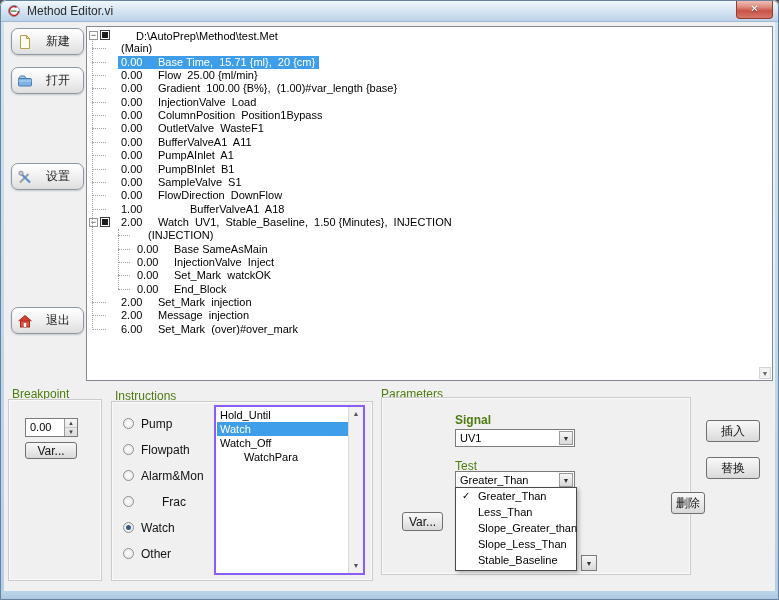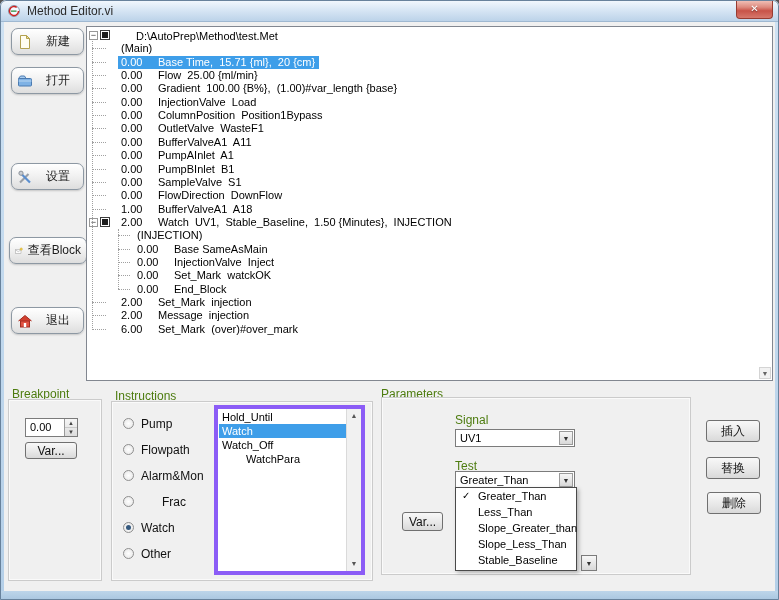--- a/index.html
+++ b/index.html
@@ -52,21 +52,21 @@
   .spin{position:absolute;left:25px;top:418px;width:53px;height:19px;background:#fff;border:1px solid #7b7b7b;box-sizing:border-box;font-size:11px;}
   .spin .val{position:absolute;left:4px;top:2px;}
   .spin .col{position:absolute;right:0;top:0;bottom:0;width:12px;border-left:1px solid #9a9a9a;background:linear-gradient(#f6f6f6,#dcdcdc);}
   .spin .up,.spin .dn{position:absolute;left:0;width:100%;height:50%;font-size:6px;text-align:center;color:#444;line-height:8px;}
   .spin .dn{bottom:0;border-top:1px solid #c9c9c9;}
   
   .radio-row{position:absolute;left:119px;display:flex;align-items:center;gap:7px;font-size:12px;height:13px;color:#111;}
   .radio{width:11px;height:11px;border-radius:50%;border:1px solid #8f8f8f;background:radial-gradient(#ffffff,#e4e4e4);box-sizing:border-box;position:relative;flex:0 0 auto;}
   .radio.on::after{content:"";position:absolute;left:2px;top:2px;width:5px;height:5px;border-radius:50%;background:#35597e;}
   
-  .listbox{position:absolute;left:214px;top:405px;width:151px;height:170px;background:#fff;border:4px solid #8b5cf6;box-sizing:border-box;}
+  .listbox{position:absolute;left:214px;top:405px;width:151px;height:170px;background:#fff;border:2px solid #8b5cf6;box-sizing:border-box;}
   .list-item{position:absolute;left:1px;width:132px;height:14px;font-size:11px;line-height:14px;padding-left:3px;white-space:pre;box-sizing:border-box;}
   .list-item.sel{background:#3e9ee9;color:#fff;}
   .list-scroll{position:absolute;top:0;right:0;width:15px;height:100%;background:#f1f1f1;border-left:1px solid #dadada;box-sizing:border-box;}
   .sarrow{position:absolute;left:0;width:14px;height:14px;font-size:7px;text-align:center;line-height:14px;color:#555;}
   
   .combo{position:absolute;background:#fff;border:1px solid #7b7b7b;box-sizing:border-box;font-size:11px;}
   .combo .val{position:absolute;left:4px;top:2px;white-space:pre;}
   .cbtn{position:absolute;background:linear-gradient(#f7f7f7,#d9d9d9);border:1px solid #7b7b7b;
     font-size:7px;text-align:center;color:#333;box-sizing:border-box;}
   .combo .cbtn{right:1px;top:1px;bottom:1px;width:14px;border:1px solid #9a9a9a;line-height:14px;}
@@ -109,28 +109,20 @@
       <span class="lbl">打开</span>
     </div>
     <div class="side-btn" style="top:141px;">
       <svg width="16" height="16" viewBox="0 0 16 16">
         <path d="M3 13.5L11.5 5" stroke="#9aa0a8" stroke-width="2.2"></path>
         <path d="M13 13.5L4.5 5" stroke="#5b8fd0" stroke-width="2.2"></path>
         <circle cx="4" cy="4.2" r="2.1" fill="#c9ced5" stroke="#8c9299"></circle>
       </svg>
       <span class="lbl">设置</span>
     </div>
-    <div class="side-btn" style="top:215px;left:5px;width:78px;">
-      <svg width="16" height="16" viewBox="0 0 16 16">
-        <rect x="1" y="5.5" width="11.5" height="7.5" fill="#fdfdfd" stroke="#9a9a9a"></rect>
-        <path d="M1 5.5l5.7 4 5.8-4" fill="none" stroke="#9a9a9a"></path>
-        <circle cx="13" cy="4" r="2.4" fill="#f6d34a" stroke="#cfa828"></circle>
-      </svg>
-      <span class="lbl">查看Block</span>
-    </div>
     <div class="side-btn" style="top:285px;">
       <svg width="16" height="16" viewBox="0 0 16 16">
         <path d="M1.5 8l6.5-5.5L14.5 8" fill="#d23f2f" stroke="#a32c20"></path>
         <rect x="3.5" y="8" width="9" height="6" fill="#e05242" stroke="#a32c20"></rect>
         <rect x="6.8" y="10" width="2.4" height="4" fill="#fff"></rect>
       </svg>
       <span class="lbl">退出</span>
     </div>
 
     <div class="treebox">
@@ -183,30 +175,30 @@
           <div class="tree-row" style="top: 149px;">
             <div class="stub" style="left: 5px; width: 14px;"></div>
             <span class="row-inner" style="left: 31px;"><span class="t">0.00</span><span class="tx">SampleValve  S1</span></span>
           </div>
           <div class="tree-row" style="top: 162px;">
             <div class="stub" style="left: 5px; width: 14px;"></div>
             <span class="row-inner" style="left: 31px;"><span class="t">0.00</span><span class="tx">FlowDirection  DownFlow</span></span>
           </div>
           <div class="tree-row" style="top: 176px;">
             <div class="stub" style="left: 5px; width: 14px;"></div>
-            <span class="row-inner" style="left: 31px;"><span class="t">1.00</span><span class="tx">BufferValveA1  A18</span></span>
+            <span class="row-inner" style="left: 31px; gap: 32px;"><span class="t">1.00</span><span class="tx">BufferValveA1  A18</span></span>
           </div>
           <div class="tree-row" style="top: 189px;">
             <div class="expbox" style="left: 2px;">−</div>
             <div class="blockicon" style="left: 13px;"></div>
             <span class="row-inner" style="left: 31px;"><span class="t">2.00</span><span class="tx">Watch  UV1,  Stable_Baseline,  1.50 {Minutes},  INJECTION</span></span>
           </div>
           <div class="tree-row" style="top: 202px;">
             <div class="stub" style="left: 31px; width: 12px;"></div>
-            <span class="row-inner" style="left: 47px; justify-content: center;"><span class="tx">(INJECTION)</span></span>
+            <span class="row-inner" style="left: 58px; justify-content: center;"><span class="tx">(INJECTION)</span></span>
           </div>
           <div class="tree-row" style="top: 216px;">
             <div class="stub" style="left: 31px; width: 12px;"></div>
             <span class="row-inner" style="left: 47px;"><span class="t">0.00</span><span class="tx">Base SameAsMain</span></span>
           </div>
           <div class="tree-row" style="top: 229px;">
             <div class="stub" style="left: 31px; width: 12px;"></div>
             <span class="row-inner" style="left: 47px;"><span class="t">0.00</span><span class="tx">InjectionValve  Inject</span></span>
           </div>
           <div class="tree-row" style="top: 242px;">
@@ -287,21 +279,21 @@
           <div class="list-item sel" style="top: 15px;">Watch</div>
           <div class="list-item" style="top: 29px;">Watch_Off</div>
           <div class="list-item" style="top: 43px; margin-left: 24px;">WatchPara</div>
         </div>
       <div class="list-scroll">
         <span class="sarrow" style="top:0;">▲</span>
         <span class="sarrow" style="bottom:0;">▼</span>
       </div>
     </div>
 
-    <span class="seclabel" style="left:451px;top:391px;">Signal</span>
+    <span class="seclabel" style="left:451px;top:391px;font-weight:bold;">Signal</span>
     <div class="combo" style="left:451px;top:407px;width:120px;height:18px;">
       <span class="val">UV1</span>
       <span class="cbtn">▼</span>
     </div>
 
     <span class="seclabel" style="left:451px;top:437px;">Test</span>
     <div class="combo" style="left:451px;top:449px;width:120px;height:18px;">
       <span class="val">Greater_Than</span>
       <span class="cbtn">▼</span>
     </div>
@@ -319,21 +311,21 @@
         <div class="menu-item"><span>Slope_Less_Than</span></div>
         <div class="menu-item"><span>Stable_Baseline</span></div>
       </div>
 
     <div class="btn" style="left:702px;top:398px;width:54px;height:22px;">
       <span>插入</span>
     </div>
     <div class="btn" style="left:702px;top:435px;width:54px;height:22px;">
       <span>替换</span>
     </div>
-    <div class="btn" style="left:703px;top:470px;width:54px;height:22px;">
+    <div class="btn" style="left:667px;top:470px;width:34px;height:22px;">
       <span>删除</span>
     </div>
 
   </div>
 
   <div class="bottom-strip"></div>
   <div class="frame-outline"></div>
 </div>
 
 </body></html>

